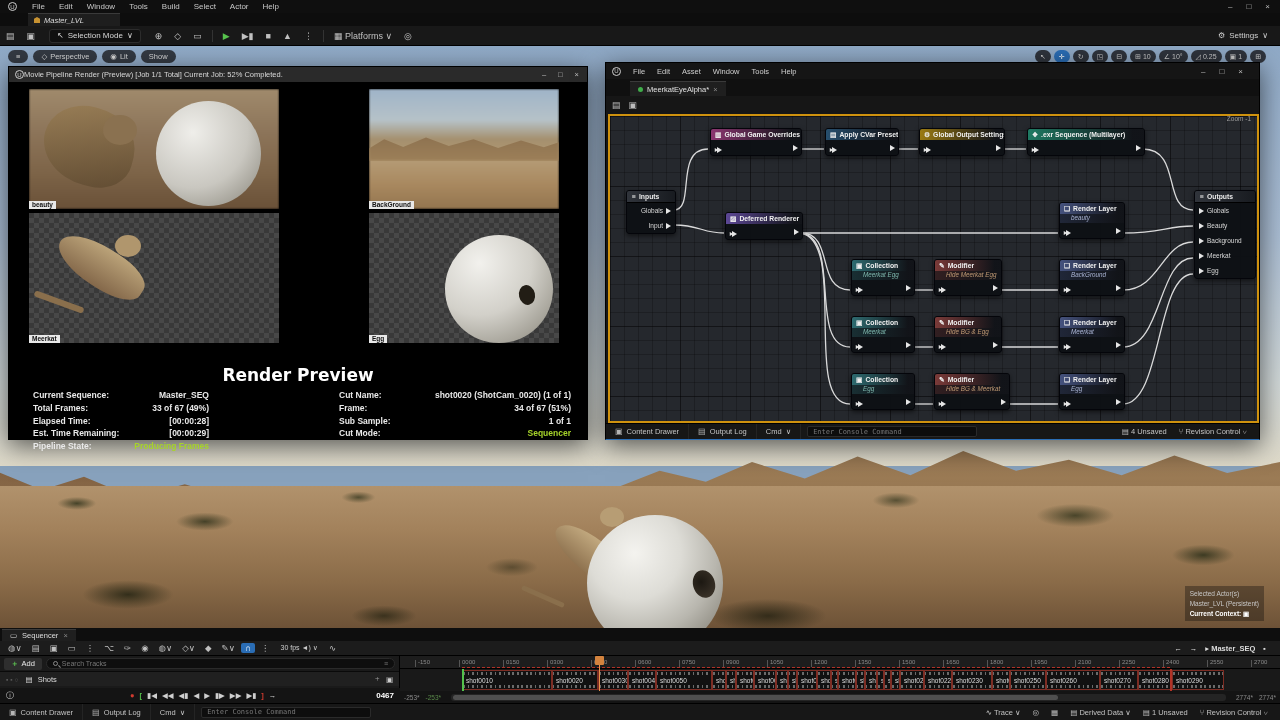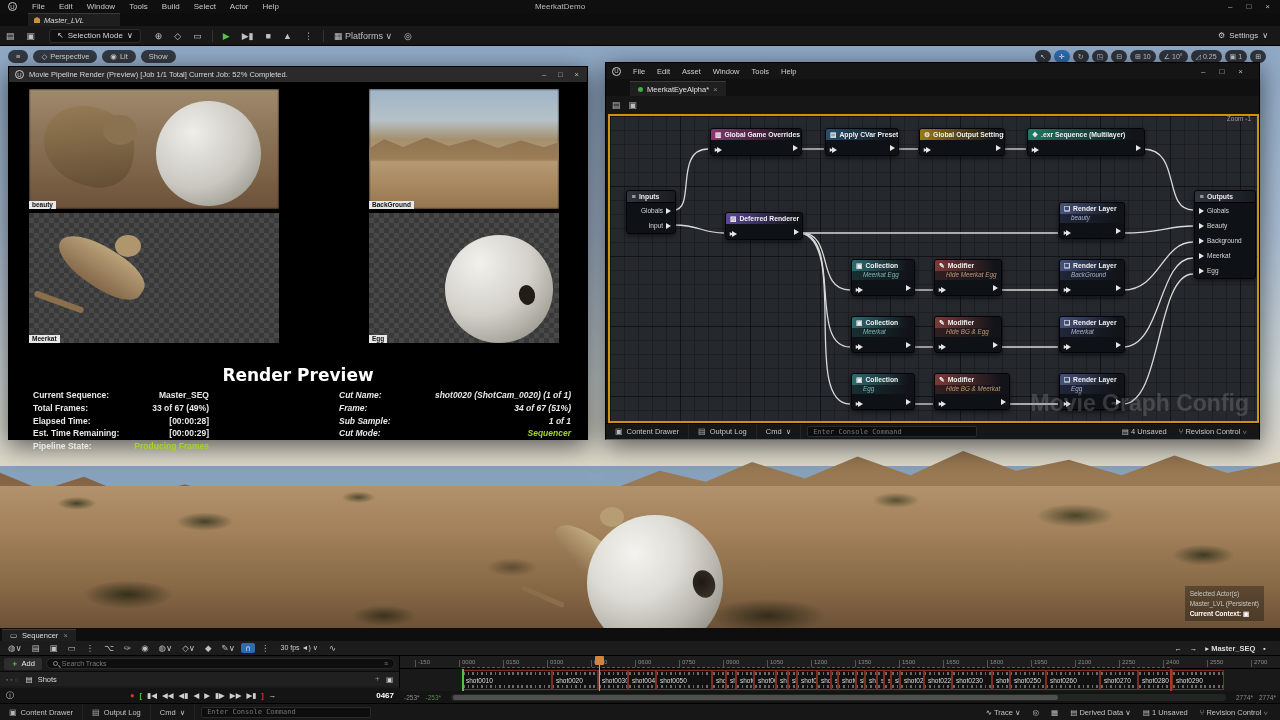--- a/index.html
+++ b/index.html
@@ -76,21 +76,21 @@
   .giz { background:rgba(30,32,36,.85); border-radius:8px; height:13px; min-width:15px; padding:0 5px;
     font-size:7px; color:#cfcfcf; display:flex; align-items:center; gap:2px; justify-content:center; }
   .giz.on { background:#2a6db5; color:#fff; }
   .sel-overlay { position:absolute; right:16px; top:540px; font-size:6.5px; color:#c9c9c9; text-align:left;
     background:rgba(10,10,10,.35); padding:3px 5px; line-height:1.5; }
   .sel-overlay .ctx { color:#fff; font-weight:bold; }
 
   
   .fwin { position:absolute; background:#1b1b1b; border:1px solid #000; box-shadow:0 6px 24px rgba(0,0,0,.6); z-index:30; }
   .fwin-title { height:15px; background:#2a2a2a; display:flex; align-items:center; font-size:7.5px; color:#d8d8d8;
-    padding:0 6px; gap:5px; }
+    padding:0 6px; }
   .fwin-title .winctl { margin-right:2px; gap:12px; font-size:7.5px; }
 
   
   #render-win { left:8px; top:66px; width:580px; height:374px; }
   #render-body { position:absolute; left:0; top:15px; right:0; bottom:0; background:#000; }
   .pv { position:absolute; overflow:hidden; }
   .pv-label { position:absolute; left:0; bottom:0; background:#e8e8e8; color:#111; font-size:6.5px;
     font-weight:bold; padding:0 3px; line-height:8px; }
   .checker { background-color:#3e3e3e;
     background-image:conic-gradient(#484848 25%,#393939 0 50%,#484848 0 75%,#393939 0);
@@ -116,21 +116,21 @@
   .q-mk .mktail { position:absolute; left:4px; top:86px; width:52px; height:6px; border-radius:3px;
     background:#8a6f4c; transform:rotate(20deg); }
   .q-egg .sph { position:absolute; right:6px; top:22px; width:108px; height:108px; border-radius:50%;
     background:radial-gradient(circle at 32% 26%, #f2f1ed, #d2d0c9 48%, #a09d93 82%, #7c796f 100%); }
   .q-egg .hole { position:absolute; right:24px; top:72px; width:16px; height:20px; border-radius:50%;
     background:#221d15; transform:rotate(-12deg); }
   #rp-head { position:absolute; left:0; top:283px; width:100%; text-align:center; color:#fff;
     font-size:17px; font-weight:bold; font-family:"DejaVu Sans", sans-serif; }
   .stats-col { position:absolute; top:307px; font-size:8.5px; font-weight:bold; color:#e9e9e9; line-height:12.8px; }
   #stats-left  { left:24px; width:176px; }
-  #stats-right { left:330px; width:232px;font-style:italic; }
+  #stats-right { left:330px; width:232px; }
   .stat-row { display:flex; justify-content:space-between; white-space:nowrap; }
   .stat-row .green { color:#a6d32a; }
 
   
   #graph-win { left:605px; top:62px; width:655px; height:378px; background:#161616; border-bottom:1px solid #2a6db5; }
   #graph-title { height:16px; background:#151515; display:flex; align-items:center; font-size:7.5px; padding:0 6px; gap:2px; }
   #graph-menu span { padding:0 6px; }
   #graph-tabrow { height:17px; background:#101010; display:flex; align-items:flex-end; padding-left:24px; }
   .gtab { background:#1f1f1f; height:15px; display:flex; align-items:center; gap:4px; font-size:7.5px;
     padding:0 8px; color:#e0e0e0; border-top:1px solid #3a3a3a; }
@@ -234,21 +234,20 @@
     <span id="main-menu" style="display:flex;">
         <span>File</span>
         <span>Edit</span>
         <span>Window</span>
         <span>Tools</span>
         <span>Build</span>
         <span>Select</span>
         <span>Actor</span>
         <span>Help</span>
       </span>
-    <span id="proj-name">MeerkatDemo</span>
     <span class="winctl">
       <span>–</span>
       <span>□</span>
       <span>×</span>
     </span>
   </div>
 
   <div id="tabbar">
     <div class="lvl-tab">
       <span class="cube-ico"></span>
@@ -668,21 +667,20 @@
               <span class="tri"></span>
               <span>Meerkat</span>
             </div>
             <div class="pinrow">
               <span class="tri"></span>
               <span>Egg</span>
             </div>
           </div>
         </div>
       <div id="wm-zoom">Zoom -1</div>
-      <div id="wm-cfg">Movie Graph Config</div>
     </div>
     <div id="gwin-status" class="statusbar">
       <span class="sb-item">
           <span class="ico7">▣</span>
           <span>Content Drawer</span>
         </span>
       <span class="sb-item">
           <span class="ico7">▤</span>
           <span>Output Log</span>
         </span>

